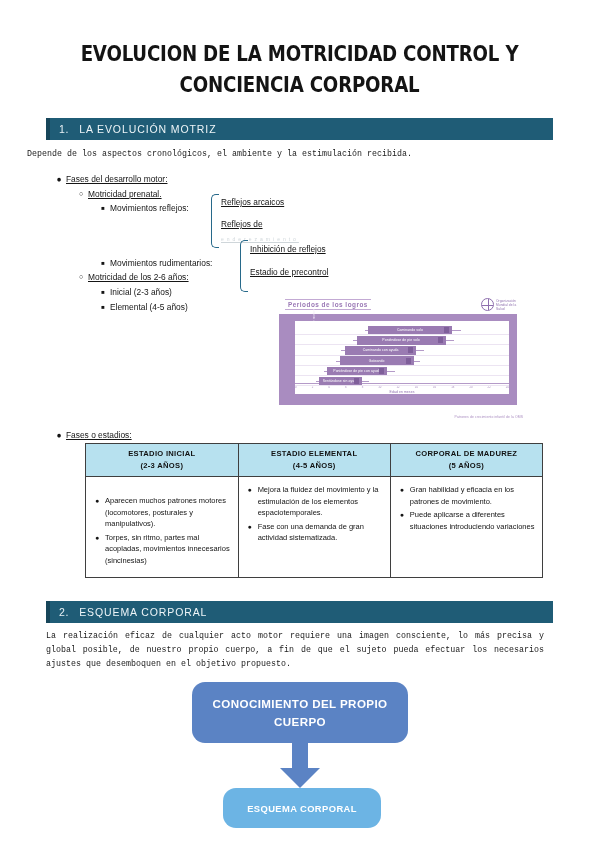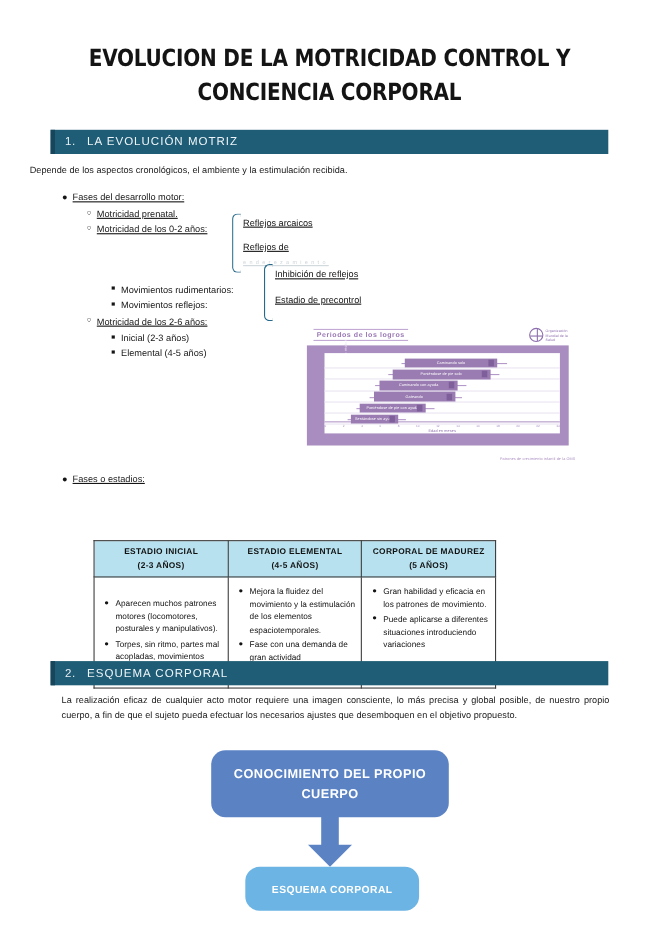--- a/index.html
+++ b/index.html
@@ -62,20 +62,21 @@
     letter-spacing: 0.9px;
   }
 
   
   .para {
     position: absolute;
     font-size: 8.3px;
     line-height: 14.2px;
     color: #1a1a1a;
     letter-spacing: 0.02px;
+    font-family: Liberation Mono, monospace;
   }
 
   
   .blist { position: absolute; }
   .brow {
     display: flex;
     align-items: flex-start;
     font-size: 8.4px;
     line-height: 14.6px;
     color: #151515;
@@ -257,24 +258,23 @@
     font-size: 3.4px;
     color: #a98cc0;
     letter-spacing: 0.1px;
   }
 
   
   .tbl {
     position: absolute;
     left: 85px;
     top: 443px;
-    width: 366px;
+    width: 458px;
     border-collapse: collapse;
     table-layout: fixed;
-    margin-top: 48px;
   }
   .tbl td, .tbl th {
     border: 0.8px solid #3f3f3f;
     vertical-align: top;
     padding: 0;
   }
   .tbl th {
     background: #b7e1ef;
     text-align: center;
     font-size: 7.6px;
@@ -347,31 +347,27 @@
 
   <div class="blist" style="left:52px; top:172px; width:260px;">
     <div class="brow lvl1">
       <span class="bullet-dot">●</span>
       <span class="u b">Fases del desarrollo motor:</span>
     </div>
     <div class="brow lvl2">
       <span class="bullet-circ">○</span>
       <span class="u">Motricidad prenatal.</span>
     </div>
-    <div class="brow lvl2">
-      <span class="bullet-circ">○</span>
-      <span class="u">Motricidad de los 0-2 años:</span>
+    <div class="brow lvl3">
+      <span class="bullet-sq">■</span>
+      <span>Movimientos reflejos:</span>
     </div>
     <div class="brow lvl3" style="margin-top:40px;">
       <span class="bullet-sq">■</span>
       <span>Movimientos rudimentarios:</span>
-    </div>
-    <div class="brow lvl3">
-      <span class="bullet-sq">■</span>
-      <span>Movimientos reflejos:</span>
     </div>
     <div class="brow lvl2">
       <span class="bullet-circ">○</span>
       <span class="u">Motricidad de los 2-6 años:</span>
     </div>
     <div class="brow lvl3">
       <span class="bullet-sq">■</span>
       <span>Inicial (2-3 años)</span>
     </div>
     <div class="brow lvl3">
@@ -502,21 +498,21 @@
         </td>
       </tr>
     </tbody>
   </table>
 
   <div class="section-bar" style="left:46px; top:601px; width:507px;">
     <span class="num">2.</span>
     <span class="txt">ESQUEMA CORPORAL</span>
   </div>
 
-  <div class="para" style="left:56px; top:629px; width:498px; text-align:justify;">La realización eficaz de cualquier acto motor requiere una imagen consciente, lo más precisa y global posible, de nuestro propio cuerpo, a fin de que el sujeto pueda efectuar los necesarios ajustes que desemboquen en el objetivo propuesto.</div>
+  <div class="para" style="left:46px; top:629px; width:498px; text-align:justify;">La realización eficaz de cualquier acto motor requiere una imagen consciente, lo más precisa y global posible, de nuestro propio cuerpo, a fin de que el sujeto pueda efectuar los necesarios ajustes que desemboquen en el objetivo propuesto.</div>
 
   <div class="flowbox flow-top">CONOCIMIENTO DEL PROPIO CUERPO</div>
   <svg class="flow-arrow" viewBox="0 0 44 47">
     <polygon points="14,0 30,0 30,26 42,26 22,46 2,26 14,26" fill="#5b83c4"></polygon>
   </svg>
   <div class="flowbox flow-bottom">ESQUEMA CORPORAL</div>
 
 </div>
 
 </body></html>

